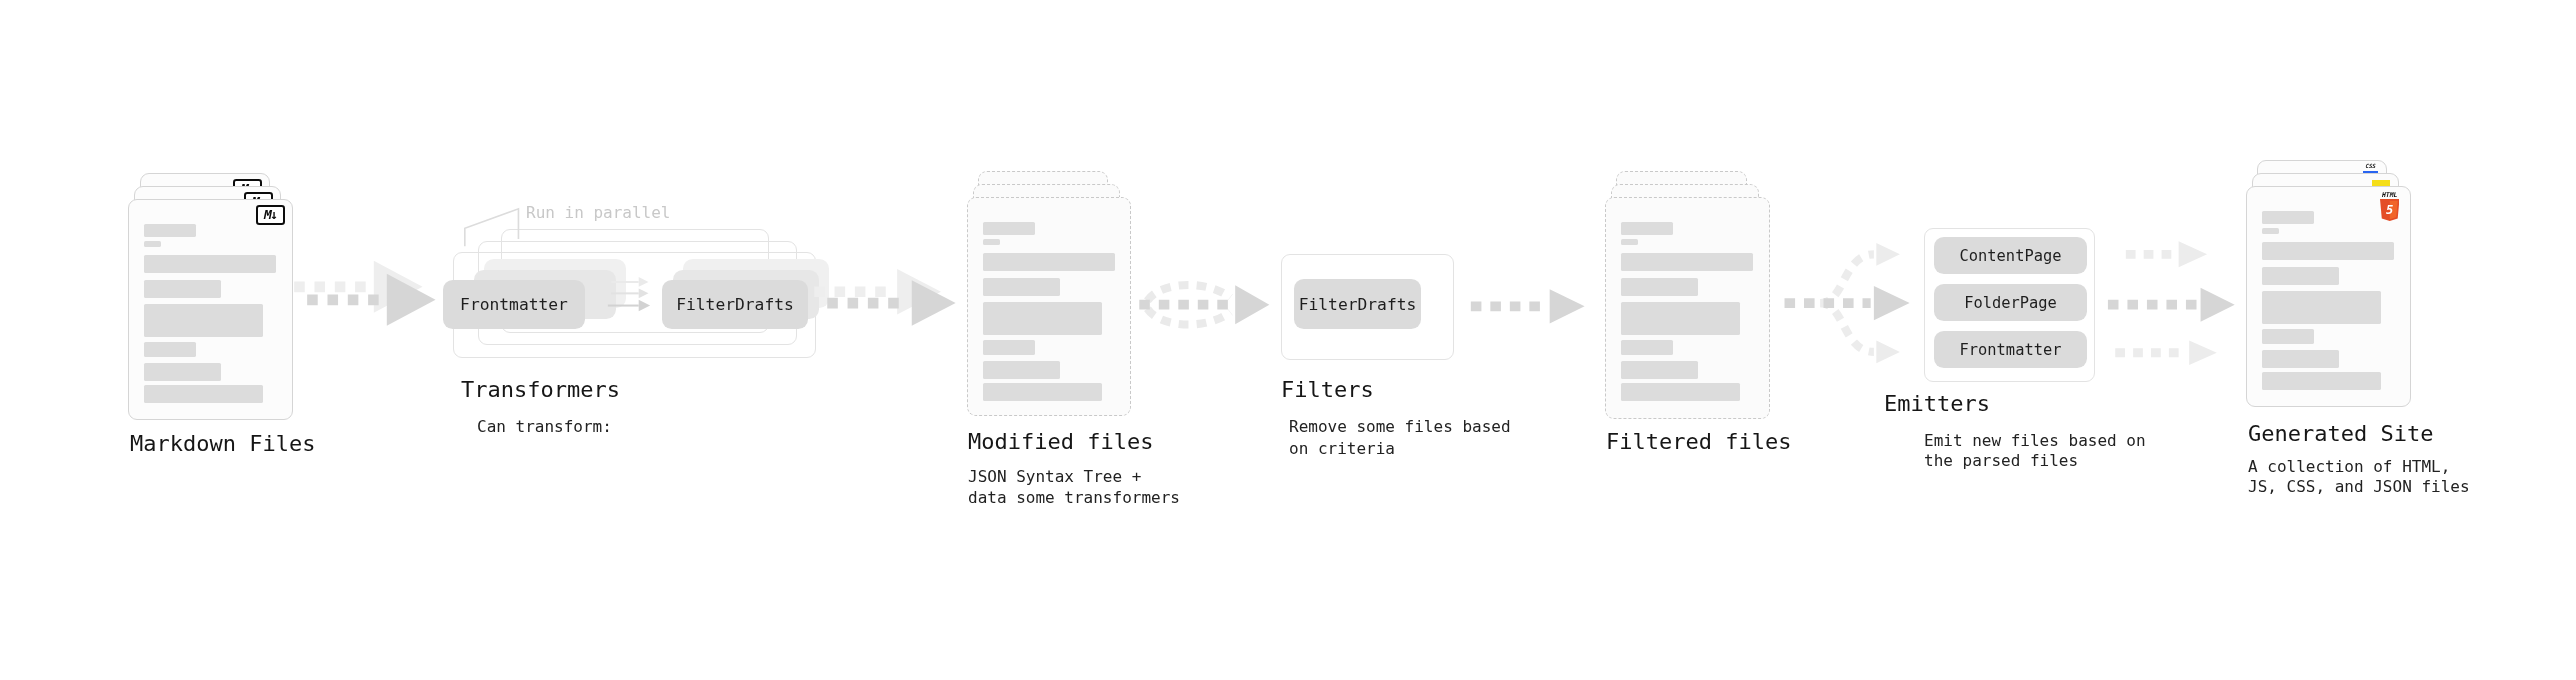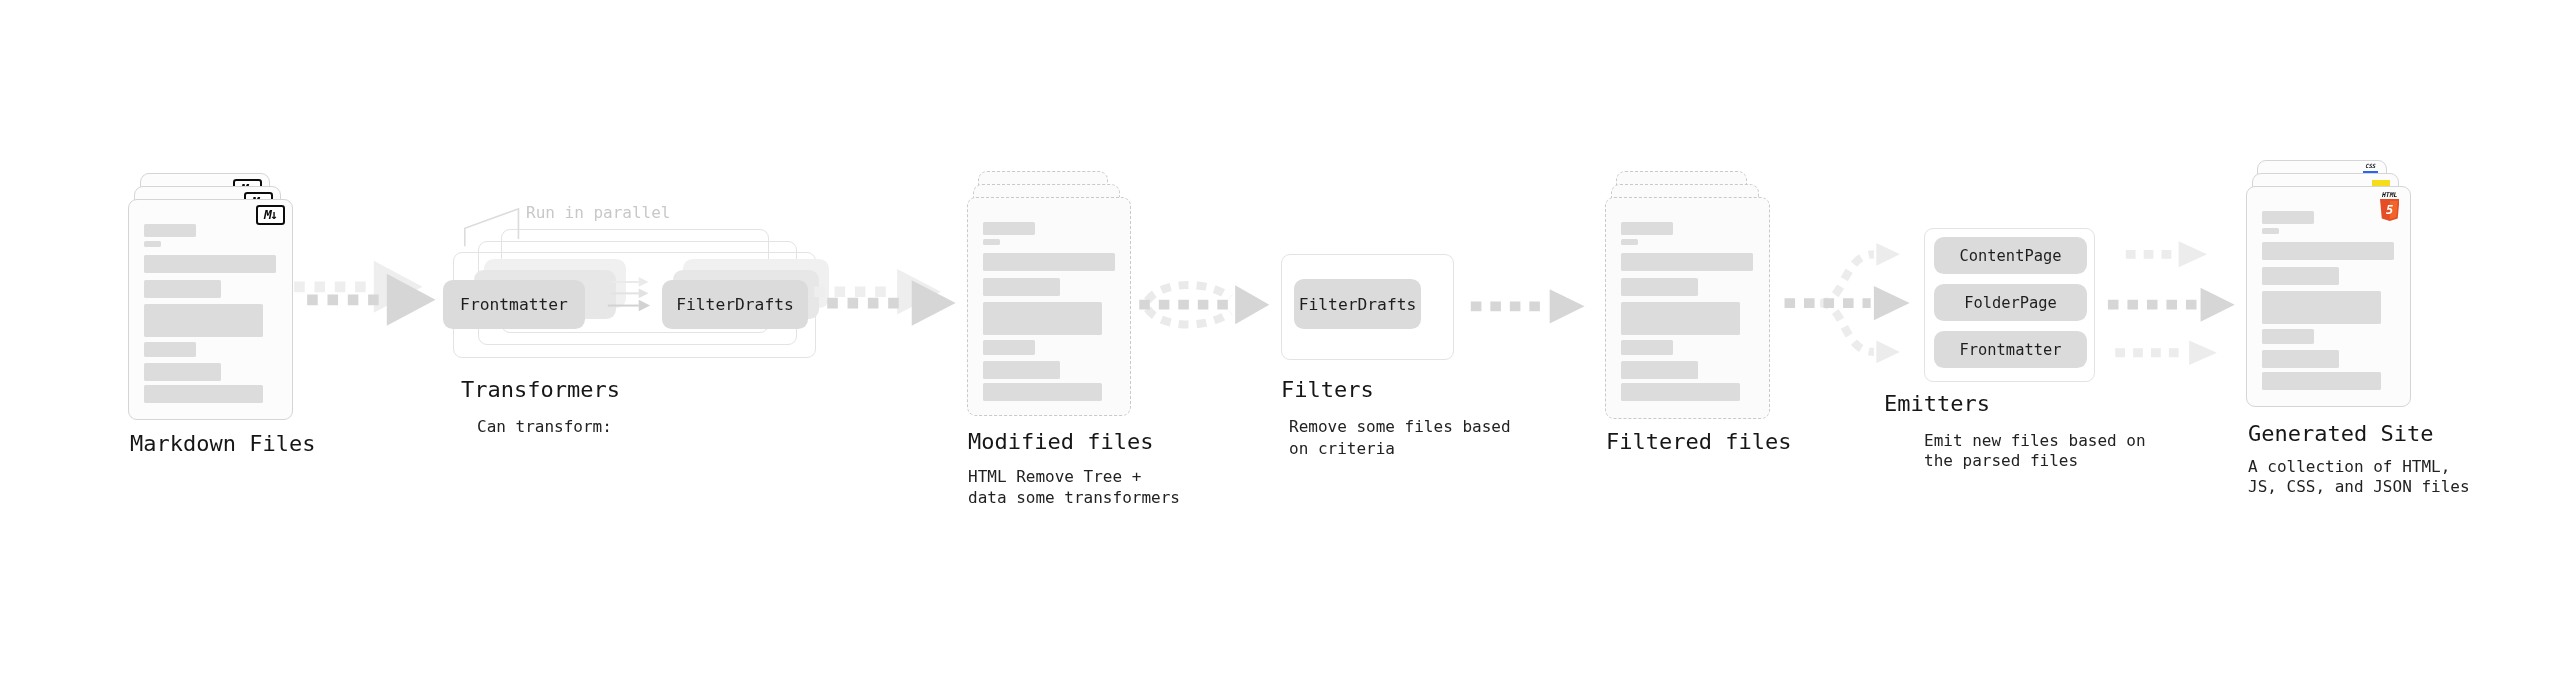--- a/index.html
+++ b/index.html
@@ -104,21 +104,21 @@
           <div class="bar" style="top: 55px; width: 132px; height: 18px;"></div>
           <div class="bar" style="top: 80px; width: 77px; height: 18px;"></div>
           <div class="bar" style="top: 104px; width: 119px; height: 32.5px;"></div>
           <div class="bar" style="top: 142px; width: 52px; height: 14.6px;"></div>
           <div class="bar" style="top: 163px; width: 77px; height: 18px;"></div>
           <div class="bar" style="top: 185px; width: 119px; height: 18px;"></div>
         </div>
     </div>
     <div class="title" style="left:968px;top:430px;">Modified files</div>
     <div class="desc" style="left:968px;top:466px;">
-      <div>HTML Remove Tree +</div>
+      <div>JSON Syntax Tree +</div>
       <div>data some transformers</div>
     </div>
   </div>
 
   <div>
     <div class="obox" style="left:1281px;top:254px;width:173px;height:106px;"></div>
     <div class="pill" style="left:1294px;top:279px;width:127px;height:50px;">FilterDrafts</div>
     <div class="title" style="left:1281px;top:378px;">Filters</div>
     <div class="desc" style="left:1281px;top:416px;line-height:22px;margin-left:8px;">
       <div>Remove some files based</div>

